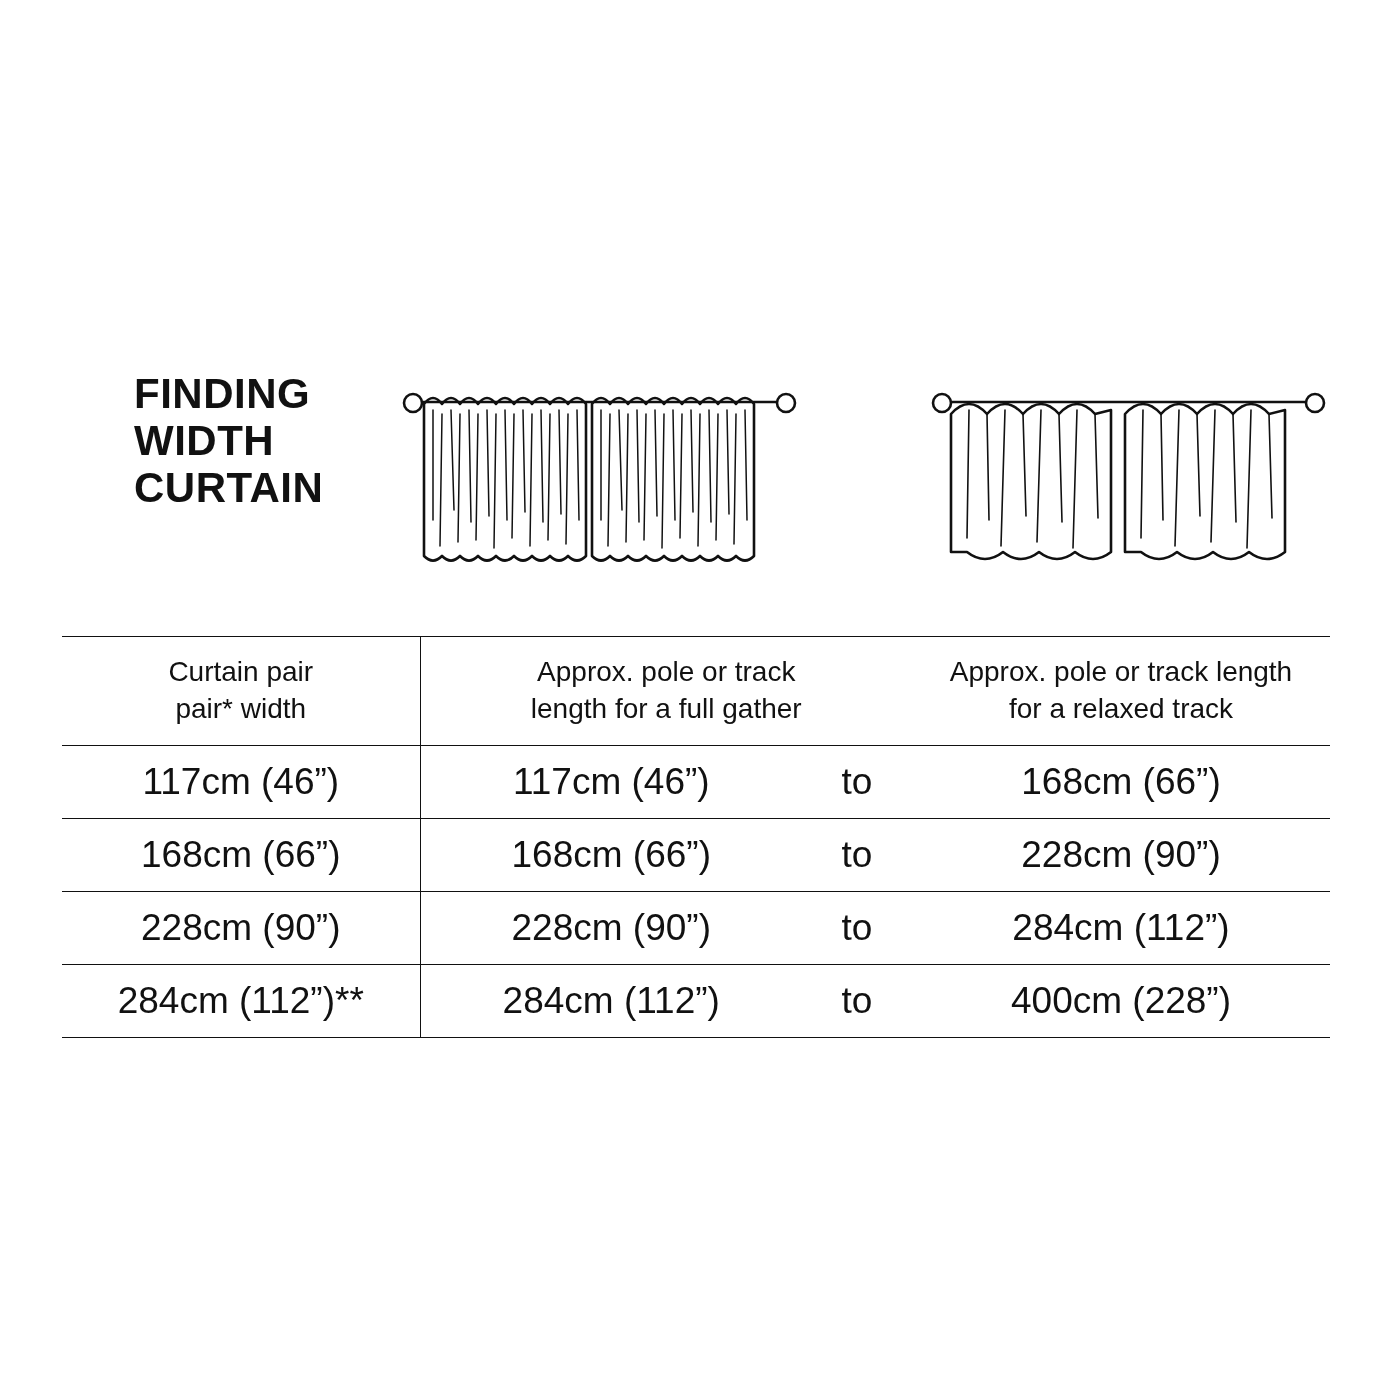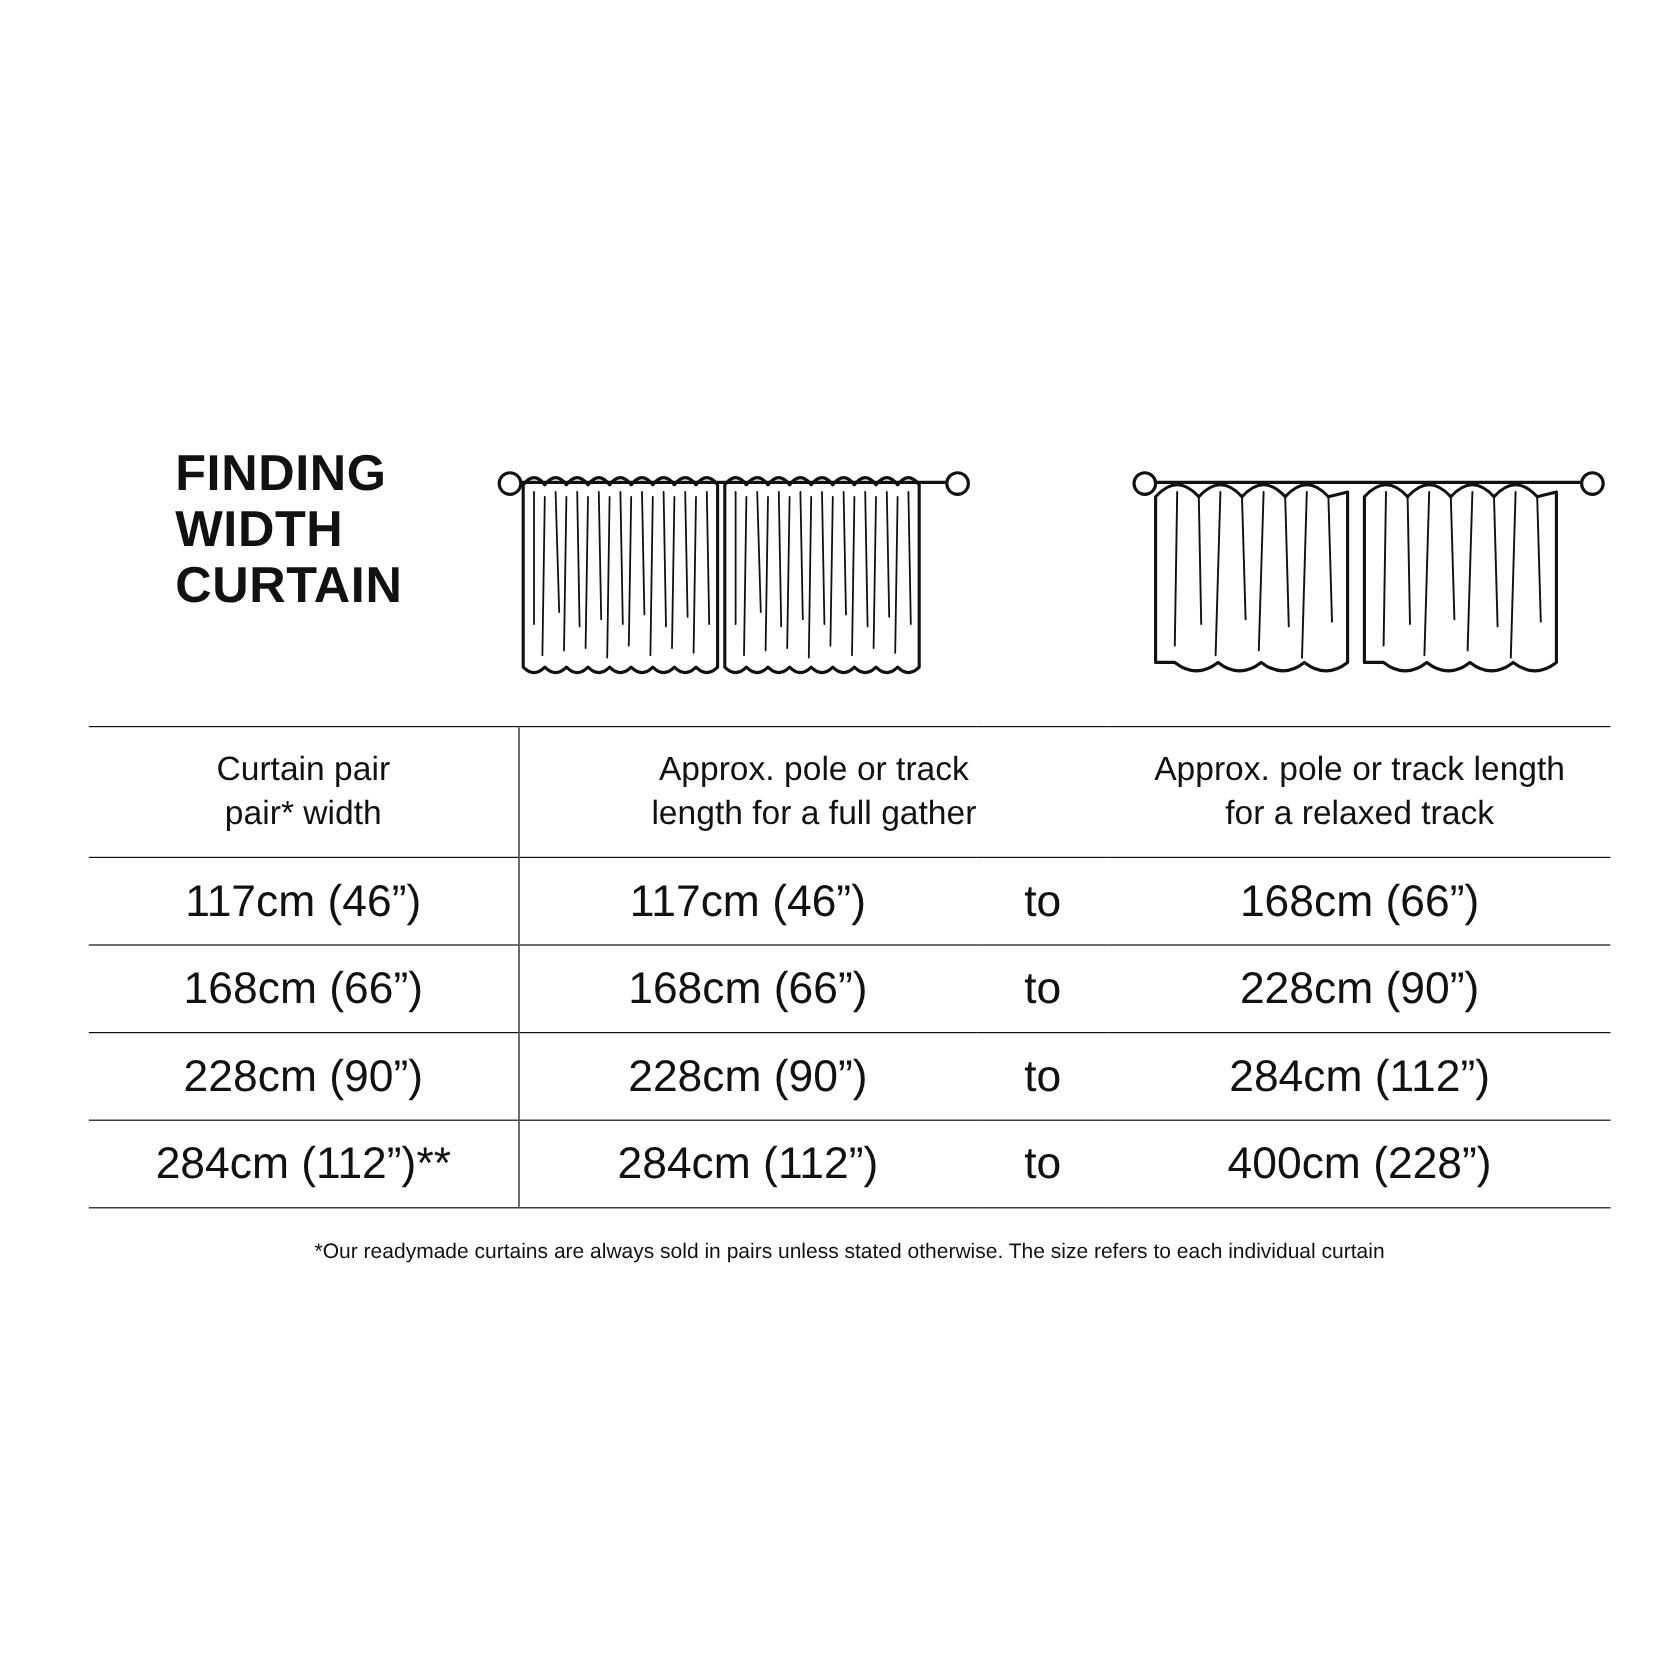--- a/index.html
+++ b/index.html
@@ -10,21 +10,21 @@
   body {
     width: 1389px;
     height: 1389px;
     font-family: "Liberation Sans", sans-serif;
     color: #111111;
     position: relative;
     overflow: hidden;
   }
   .sheet {
     position: absolute;
-    left: 12px;
+    left: 0;
     top: 0;
     width: 1254px;
     height: 1389px;
     background: #ffffff;
   }
   .content {
     position: absolute;
     left: 62px;
     top: 360px;
     width: 1268px;
@@ -55,20 +55,21 @@
     padding-right: 4px;
     padding-top: 10px;
   }
   .illus svg { display: block; }
 
   
   table.size-table {
     border-collapse: collapse;
     width: 1268px;
     table-layout: fixed;
+    margin-top: 31px;
   }
   table.size-table th,
   table.size-table td {
     border-top: 1.5px solid #111;
     padding: 0;
     text-align: center;
     vertical-align: middle;
     font-weight: normal;
   }
   .col-a { width: 358px; }
@@ -217,17 +218,16 @@
         <tr class="last-row">
           <td>284cm (112”)**</td>
           <td class="vline">284cm (112”)</td>
           <td>to</td>
           <td>400cm (228”)</td>
         </tr>
       </tbody>
     </table>
 
     <div class="footnote">
-      <div>*Our readymade curtains are always sold in pairs unless stated otherwise. The size refers to each individual curtain</div>
     </div>
 
   </div>
 </div>
 
 </body></html>

